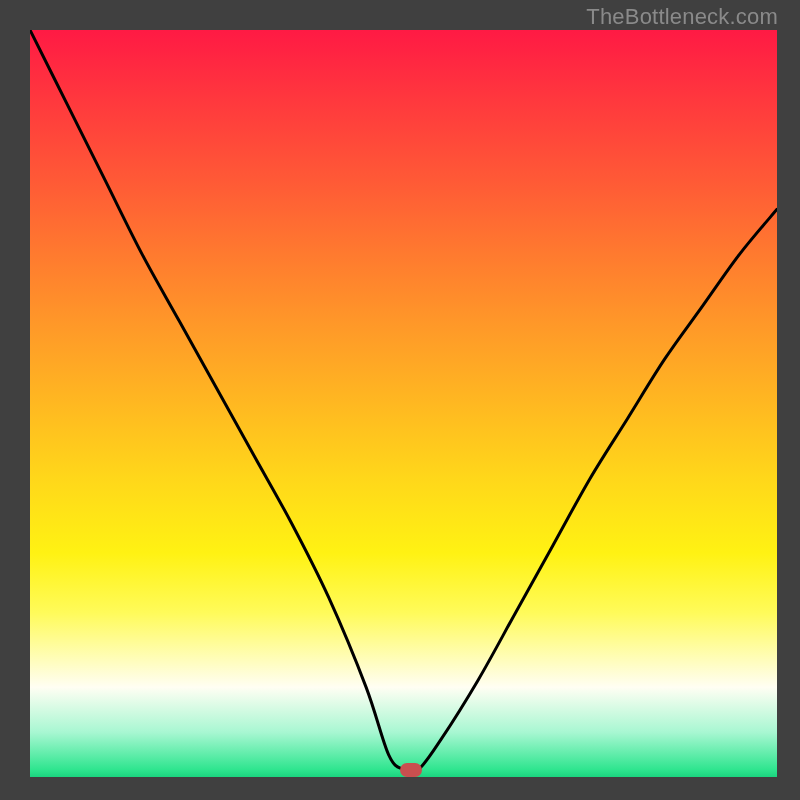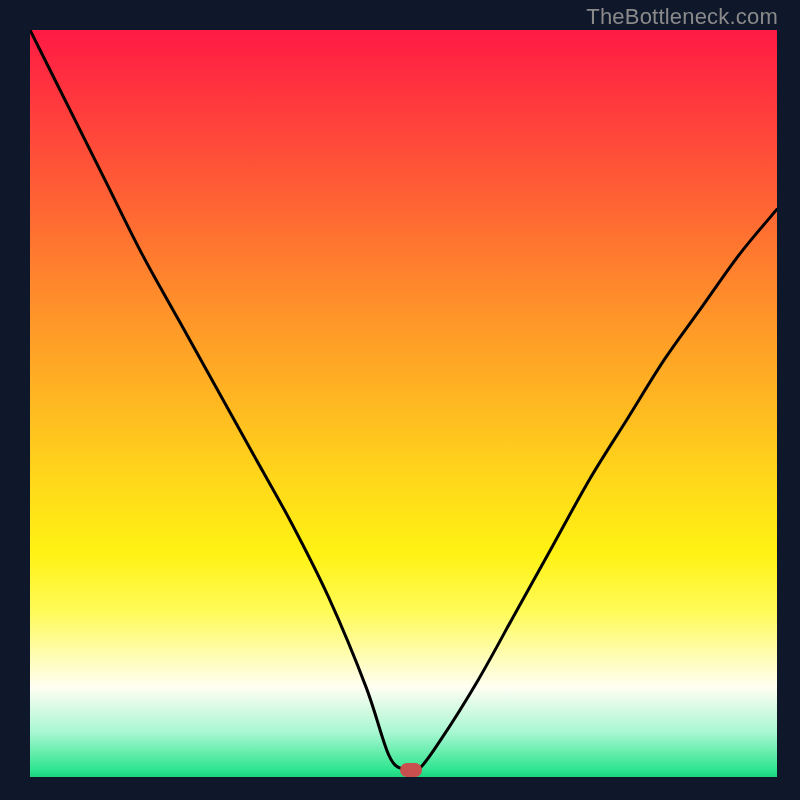--- a/index.html
+++ b/index.html
@@ -8,21 +8,21 @@
     width: 800px;
     height: 800px;
     background: #000;
     overflow: hidden;
     font-family: Arial, Helvetica, sans-serif;
   }
   .frame {
     position: relative;
     width: 800px;
     height: 800px;
-    background: #0f172a;
+    background: #404040;
   }
   .plot-area {
     position: absolute;
     left: 30px;
     top: 30px;
     width: 747px;
     height: 747px;
     background: linear-gradient(
       to bottom,
       #ff1a44 0%,

